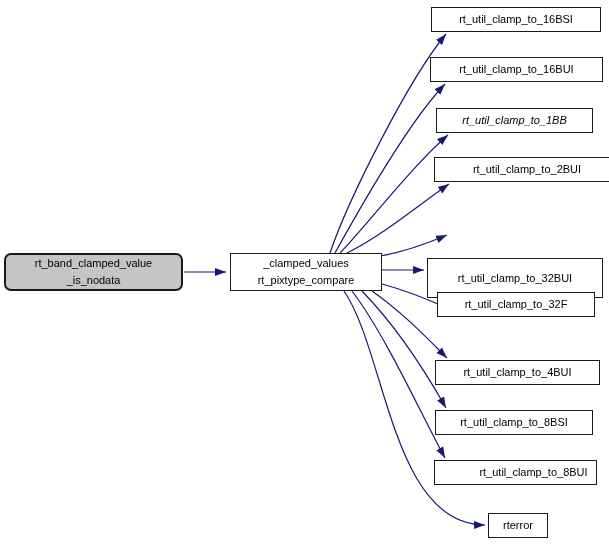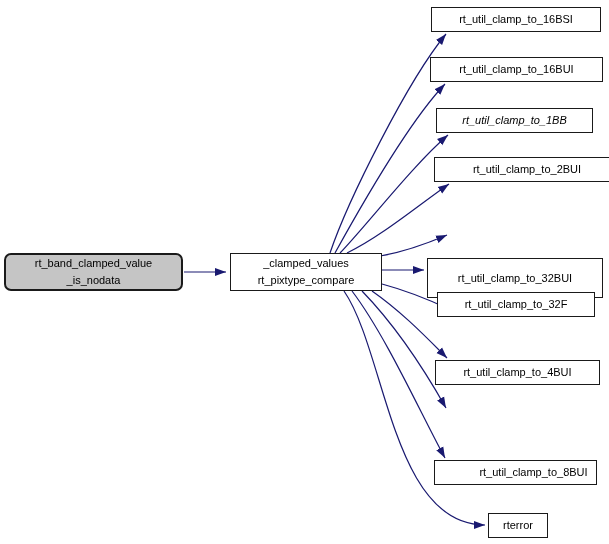--- a/index.html
+++ b/index.html
@@ -102,20 +102,23 @@
   </div>
 
   <div class="node callee" style="left:437px; top:292px; width:158px; height:25px;">
     <span>rt_util_clamp_to_32F</span>
   </div>
 
   <div class="node callee" style="left:435px; top:360px; width:165px; height:25px;">
     <span>rt_util_clamp_to_4BUI</span>
   </div>
 
+  <div class="node callee" style="left:435px; top:410px; width:158px; height:25px;">
+    <span>rt_util_clamp_to_8BSI</span>
+  </div>
 
   <div class="node callee" style="left:434px; top:460px; width:163px; height:25px;padding-left:36px;">
     <span>rt_util_clamp_to_8BUI</span>
   </div>
 
   <div class="node callee" style="left:488px; top:513px; width:60px; height:25px;align-items:center;">
     <span>rterror</span>
   </div>
 
 </div>

